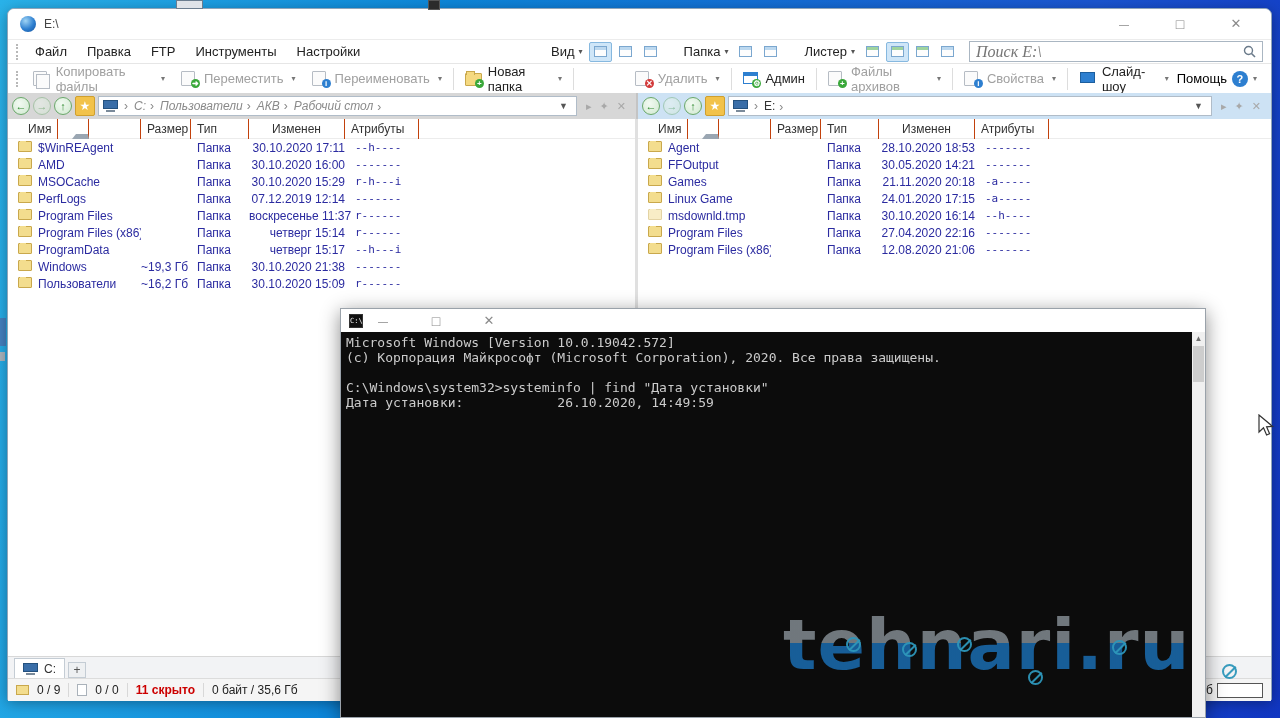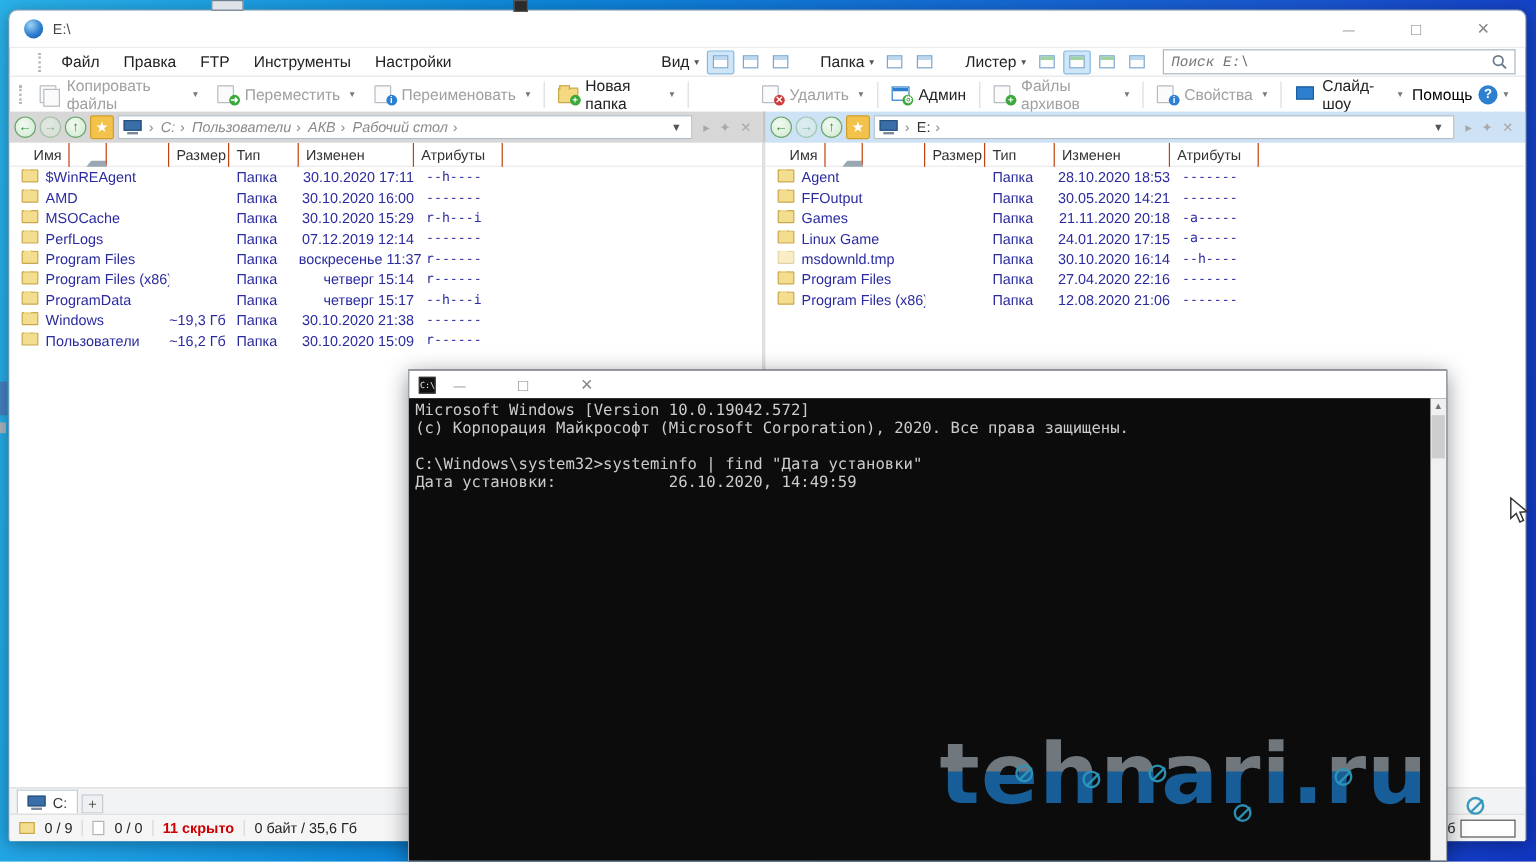--- a/index.html
+++ b/index.html
@@ -26,37 +26,37 @@
   .app-icon { width:16px; height:16px; border-radius:50%;
     background:radial-gradient(circle at 35% 30%, #9fd4f5, #2d7fd0 55%, #15509a); margin-right:8px; }
   .title-text { font-size:12px; color:#444; }
   .win-controls { margin-left:auto; display:flex; gap:30px; padding-right:10px; }
   .wc { width:26px; text-align:center; color:#8a8a8a; font-size:13px; cursor:default; }
   .wc.min::before  { content:"—"; font-size:10px; }
   .wc.max::before  { content:"□"; font-size:14px; }
   .wc.close::before{ content:"✕"; }
 
   .menubar { height:24px; display:flex; align-items:center; border-top:1px solid #ececec;
-    font-size:13px; color:#222; padding-left:20px; }
+    font-size:13px; color:#222; padding-left:4px; }
   .grip { width:5px; height:16px; border-left:2px dotted #b8b8b8; margin:0 4px; }
   .menu-item { padding:0 10px; cursor:default; }
   .mb-right { margin-left:auto; display:flex; align-items:center; gap:2px; padding-right:8px; }
   .dd { padding:0 4px 0 8px; display:flex; align-items:center; gap:4px; }
   .dd::after { content:"▾"; font-size:8px; color:#555; }
   .vicon { width:23px; height:20px; border:1px solid transparent; border-radius:2px;
     display:flex; align-items:center; justify-content:center; }
   .vicon .vg { width:13px; height:11px; background:#fdfdfd; border:1px solid #7ba7cf;
     box-shadow: inset 0 3px 0 #bcd8ef; }
   .vicon.green .vg { box-shadow: inset 0 3px 0 #9fd49f; }
   .vicon.active { background:#cfe6f8; border-color:#86b8df; }
   .vsep { width:10px; }
   .search { width:294px; height:21px; border:1px solid #aab6c2; background:#fff;
     display:flex; align-items:center; padding:0 6px; margin-left:8px; }
-  .search input { border:none; outline:none; flex:1; font-size:12px; font-style:italic;
-    color:#000000; font-family:Liberation Mono, monospace; background:transparent; }
+  .search input { border:none; outline:none; flex:1; font-size:16px; font-style:italic;
+    color:#000000; font-family:Liberation Serif, serif; background:transparent; }
   .mag { width:13px; height:13px; flex:0 0 auto; }
 
   .toolbar { height:30px; display:flex; align-items:center; border-top:1px solid #e6e6e6;
     font-size:13px; padding-left:4px; }
   .tbtn { display:flex; align-items:center; gap:6px; padding:0 8px; height:26px; color:#222; }
   .tbtn.dis { color:#a0a0a0; }
   .tbtn .caret { font-size:8px; color:#777; margin-left:2px; }
   .tsep { width:1px; height:22px; background:#ddd; margin:0 3px; }
   .ticon { width:17px; height:15px; position:relative; flex:0 0 auto; }
   .pg { position:absolute; inset:0 3px 0 0; background:#fbfbfb; border:1px solid #b6bcc4; border-radius:1px; }
@@ -104,21 +104,21 @@
   .panels { display:flex; height:537px; }
   .panel { position:relative; background:#fff; overflow:hidden; }
   .panel.pl { width:630px; border-right:3px solid #e0e0e0; }
   .panel.pr { flex:1; }
   .phead { display:grid; grid-template-columns:125px 50px 58px 96px 74px; height:20px;
     align-items:center; font-size:12px; color:#333; border-bottom:1px solid #ececec; padding-left:8px; }
   .phead span { border-right:1px solid #c2410c; height:100%; line-height:20px; padding:0 6px; }
   .h-name { display:flex; align-items:center; gap:14px; }
   .sortarr { width:0; height:0; border-left:4px solid transparent; border-right:4px solid transparent;
     border-bottom:5px solid #9aa6b2; }
-  .h-size, .h-mod { text-align:left; }
+  .h-size, .h-mod { text-align:center; }
   .rows { font-size:12px; color:#2b2ba0; }
   .frow { display:grid; grid-template-columns:125px 50px 58px 96px 74px; height:17px;
     align-items:center; padding-left:8px; }
   .c-name { display:flex; align-items:center; gap:6px; padding-left:2px; white-space:nowrap; overflow:hidden; }
   .fic { width:14px; height:11px; background:#f3dd8e; border:1px solid #c9a84c; border-radius:1px;
     position:relative; flex:0 0 auto; margin-top:-2px; }
   .fic::before { content:""; position:absolute; top:-3px; left:0; width:6px; height:2px;
     background:#f3dd8e; border:1px solid #c9a84c; border-bottom:none; }
   .fic.faded { opacity:.5; }
   .c-size { text-align:right; padding-right:4px; white-space:nowrap; }

